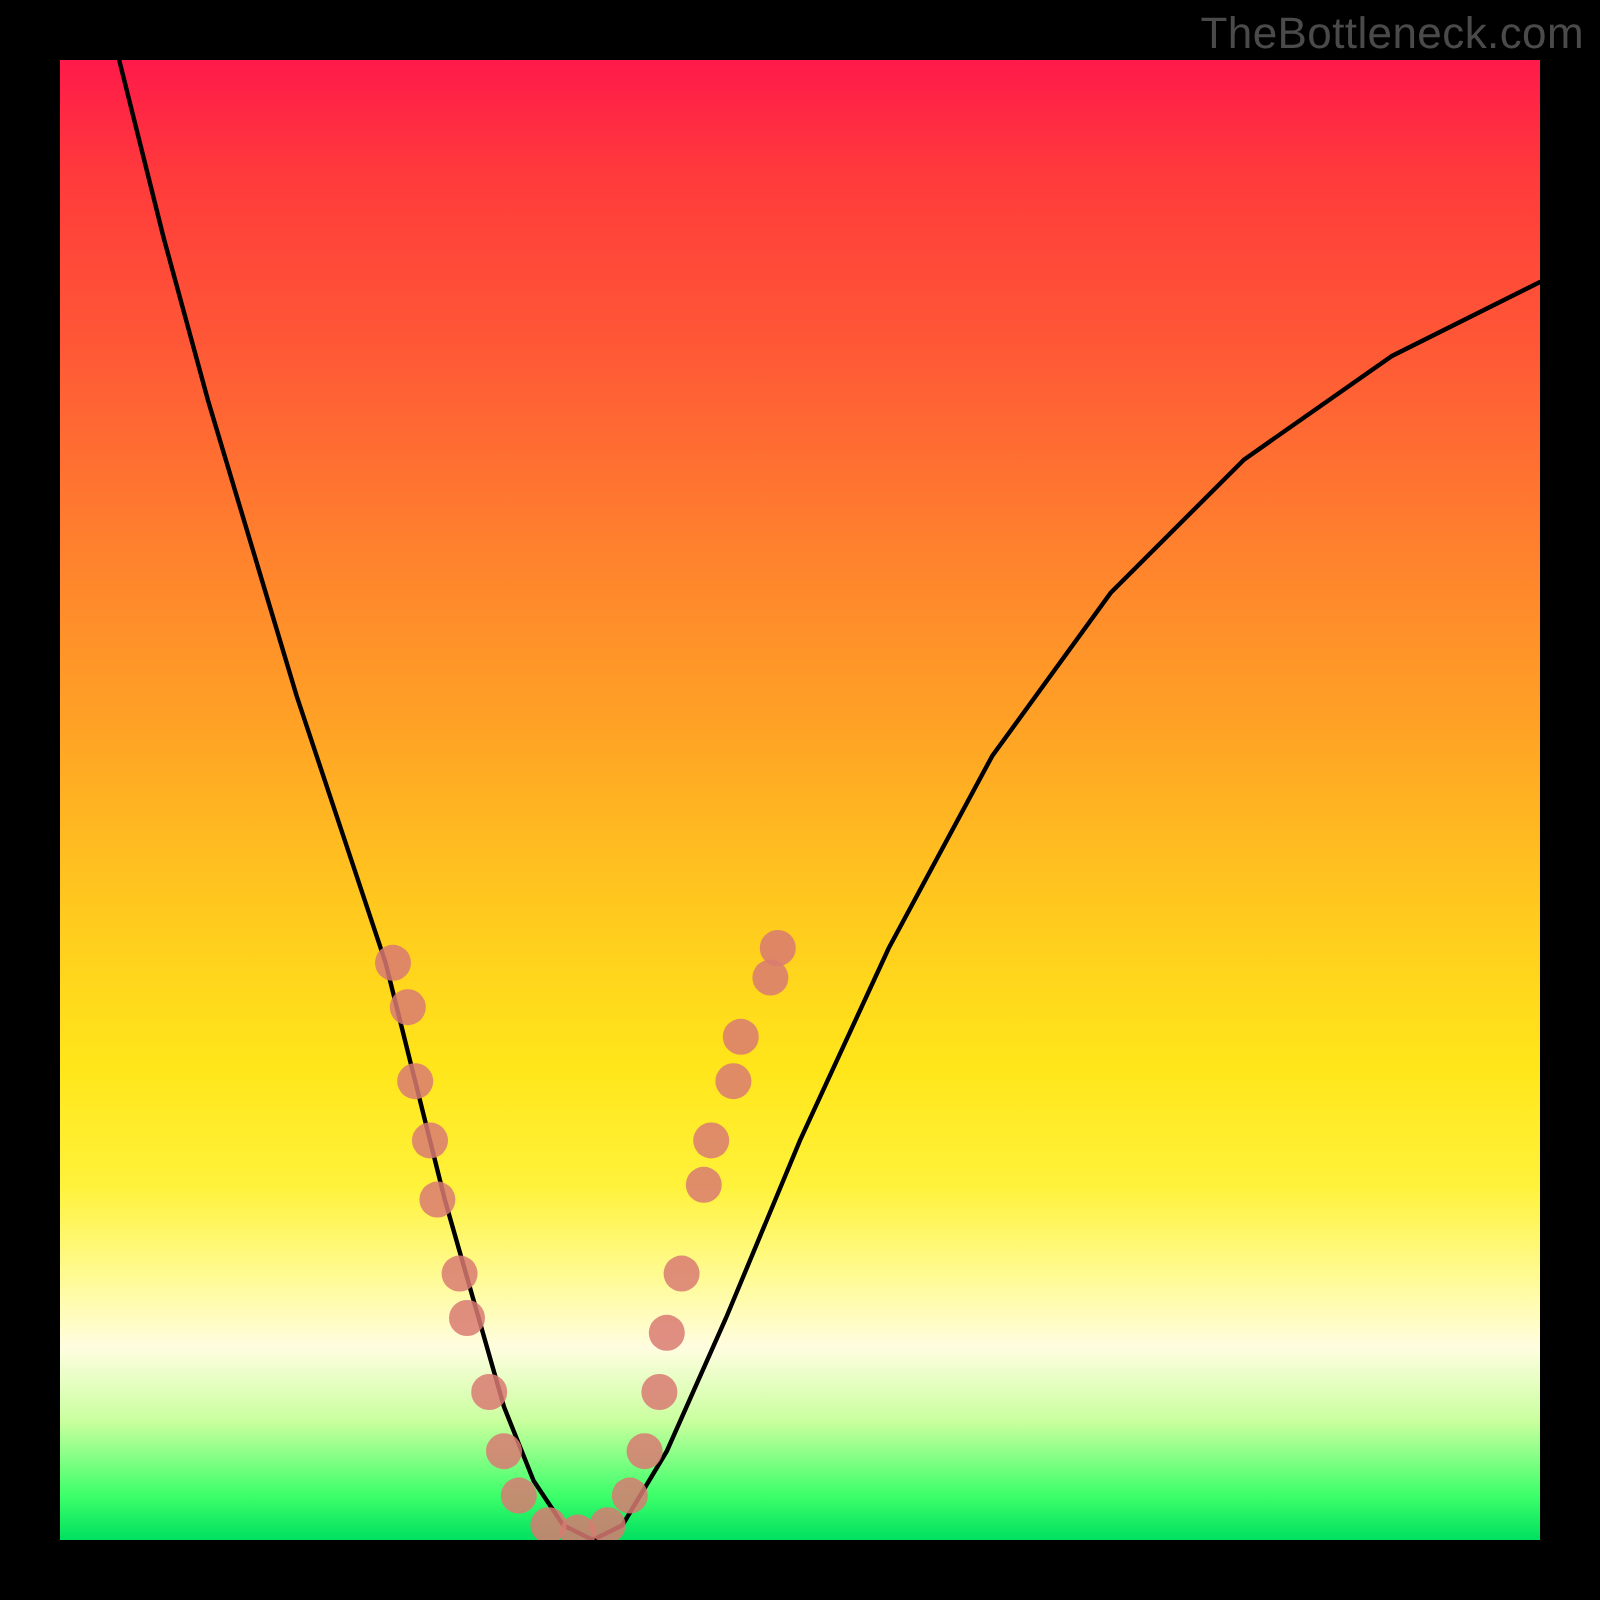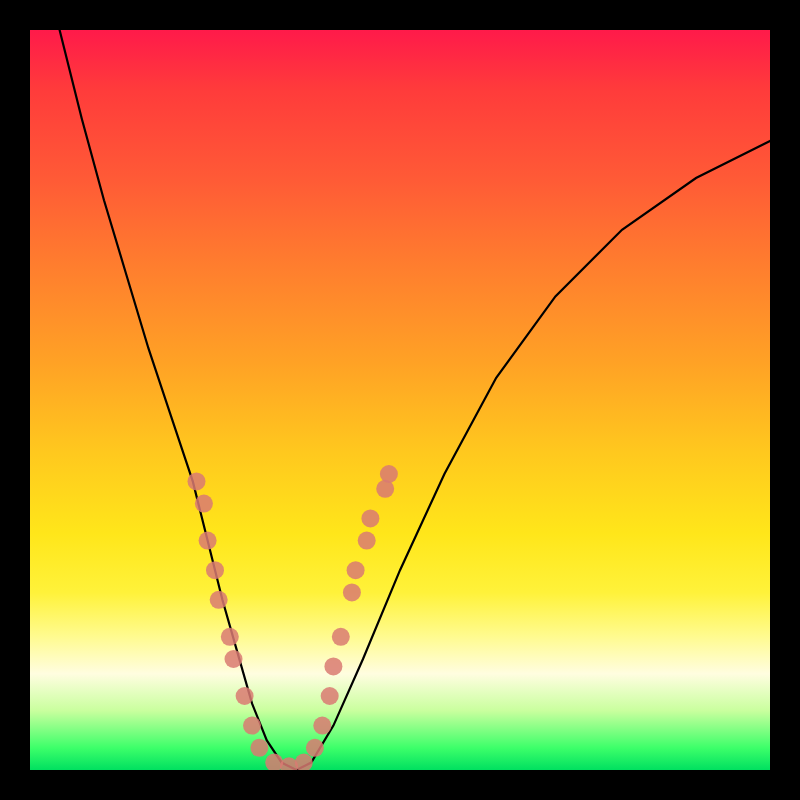--- a/index.html
+++ b/index.html
@@ -89,13 +89,14 @@
           <circle cx="310.8" cy="606.8" r="9" fill="#d97a72" fill-opacity="0.85"></circle>
           <circle cx="321.9" cy="562.4" r="9" fill="#d97a72" fill-opacity="0.85"></circle>
           <circle cx="325.6" cy="540.2" r="9" fill="#d97a72" fill-opacity="0.85"></circle>
           <circle cx="336.7" cy="510.6" r="9" fill="#d97a72" fill-opacity="0.85"></circle>
           <circle cx="340.4" cy="488.4" r="9" fill="#d97a72" fill-opacity="0.85"></circle>
           <circle cx="355.2" cy="458.8" r="9" fill="#d97a72" fill-opacity="0.85"></circle>
           <circle cx="358.9" cy="444.0" r="9" fill="#d97a72" fill-opacity="0.85"></circle>
         </g>
     </svg>
   </div>
+  <div class="watermark">TheBottleneck.com</div>
 </div>
 
 </body></html>

